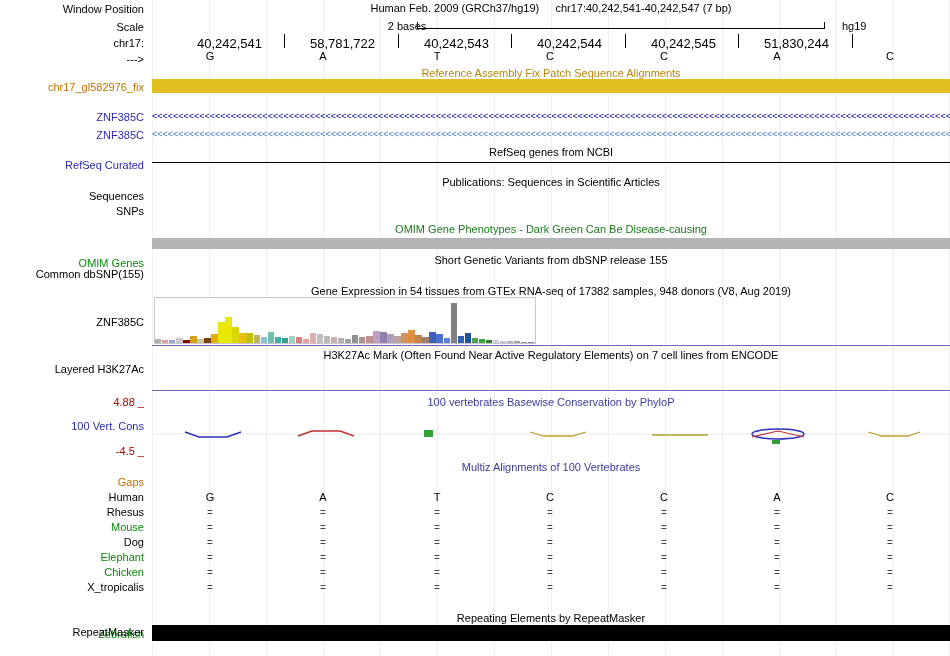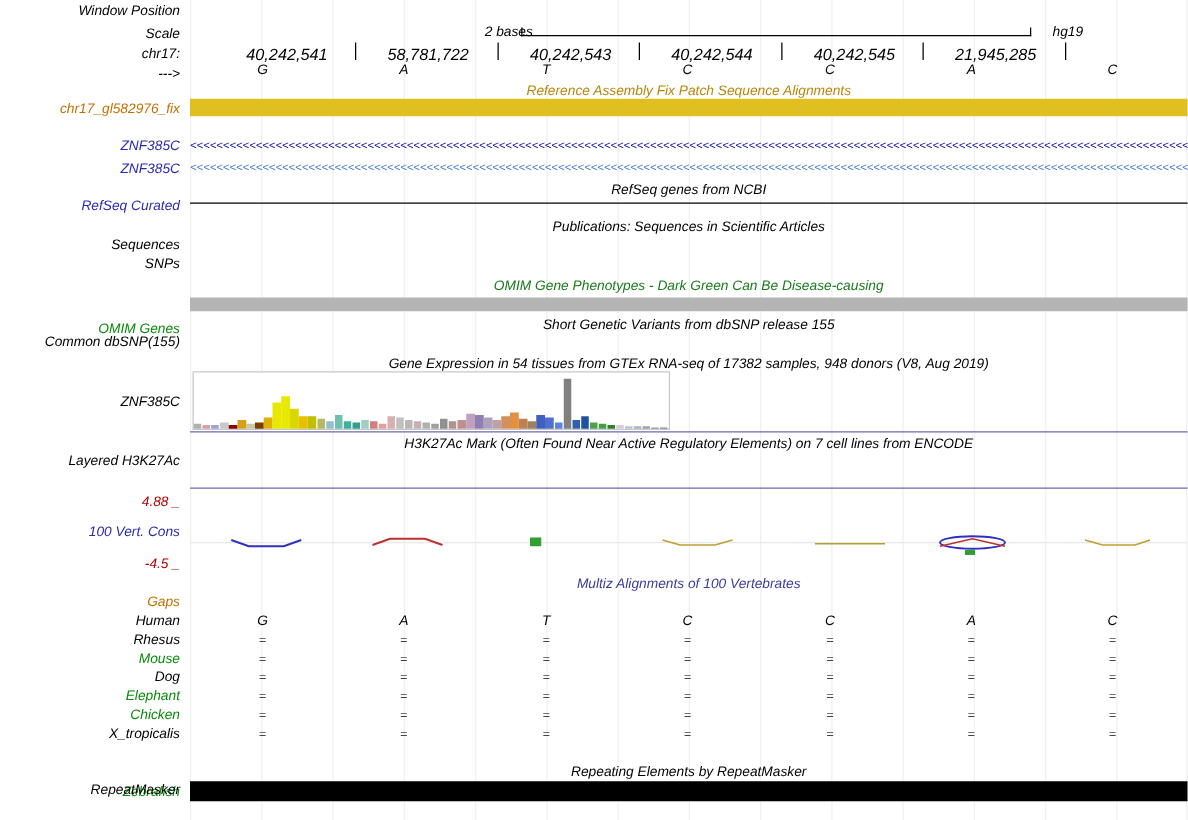--- a/index.html
+++ b/index.html
@@ -5,21 +5,21 @@
   html,body{margin:0;padding:0;}
   body{
     width:950px;height:656px;
     background:#ffffff;
     font-family:"Liberation Sans", sans-serif;
     font-size:11px;
     color:#000;
     position:relative;
     overflow:hidden;
   }
-  .browser{position:absolute;left:0;top:0;width:950px;height:654px;font-style:italic;}
+  .browser{position:absolute;left:0;top:0;width:950px;height:654px;}
 
   
   .labcol{position:absolute;left:0;top:0;width:152px;height:656px;}
   .lab{position:absolute;right:8px;text-align:right;white-space:nowrap;font-size:11px;}
 
   
   .data{position:absolute;left:152px;top:0;width:798px;height:656px;}
 
   .centered{position:absolute;left:0;width:798px;text-align:center;white-space:nowrap;}
 
@@ -123,38 +123,43 @@
     <div class="gridline" style="left:342px;"></div>
     <div class="gridline" style="left:399px;"></div>
     <div class="gridline" style="left:456px;"></div>
     <div class="gridline" style="left:513px;"></div>
     <div class="gridline" style="left:570px;"></div>
     <div class="gridline" style="left:627px;"></div>
     <div class="gridline" style="left:684px;"></div>
     <div class="gridline" style="left:741px;"></div>
     <div class="gridline" style="left:797px;"></div>
 
+    <div class="centered" style="top:2px;">
+      <span>Human Feb. 2009 (GRCh37/hg19)</span>
+      <span style="display:inline-block;width:10px;"></span>
+      <span>chr17:40,242,541-40,242,547 (7 bp)</span>
+    </div>
 
     <div style="position:absolute;left:190px;top:20px;width:130px;text-align:center;">2 bases</div>
     <div class="scalebar" style="left:265px;top:28px;width:408px;"></div>
     <div class="scaletick" style="left:265px;top:22px;"></div>
     <div class="scaletick" style="left:672px;top:22px;"></div>
     <div style="position:absolute;left:690px;top:20px;">hg19</div>
 
     <div class="tickcol" style="left:45px;top:36px;">40,242,541</div>
     <div class="rulerline" style="left:132px;top:34px;width:1px;height:14px;"></div>
     <div class="tickcol" style="left:158px;top:36px;">58,781,722</div>
     <div class="rulerline" style="left:246px;top:34px;width:1px;height:14px;"></div>
     <div class="tickcol" style="left:272px;top:36px;">40,242,543</div>
     <div class="rulerline" style="left:359px;top:34px;width:1px;height:14px;"></div>
     <div class="tickcol" style="left:385px;top:36px;">40,242,544</div>
     <div class="rulerline" style="left:473px;top:34px;width:1px;height:14px;"></div>
     <div class="tickcol" style="left:499px;top:36px;">40,242,545</div>
     <div class="rulerline" style="left:586px;top:34px;width:1px;height:14px;"></div>
-    <div class="tickcol" style="left:612px;top:36px;">21,945,285</div>
+    <div class="tickcol" style="left:612px;top:36px;">51,830,244</div>
     <div class="rulerline" style="left:700px;top:34px;width:1px;height:14px;"></div>
 
     <div class="baselabel" style="left:38px;top:50px;">G</div>
     <div class="baselabel" style="left:151px;top:50px;">A</div>
     <div class="baselabel" style="left:265px;top:50px;">T</div>
     <div class="baselabel" style="left:378px;top:50px;">C</div>
     <div class="baselabel" style="left:492px;top:50px;">C</div>
     <div class="baselabel" style="left:605px;top:50px;">A</div>
     <div class="baselabel" style="left:718px;top:50px;">C</div>
 
@@ -228,20 +233,21 @@
         <div class="gbar" style="left: 344.815px; width: 6.43704px; height: 1.91111px; background: rgb(192, 192, 208);"></div>
         <div class="gbar" style="left: 351.852px; width: 6.43704px; height: 1.91111px; background: rgb(176, 176, 192);"></div>
         <div class="gbar" style="left: 358.889px; width: 6.43704px; height: 1.91111px; background: rgb(160, 160, 176);"></div>
         <div class="gbar" style="left: 365.926px; width: 6.43704px; height: 1px; background: rgb(144, 144, 160);"></div>
         <div class="gbar" style="left: 372.963px; width: 6.43704px; height: 1px; background: rgb(128, 128, 160);"></div>
       </div>
 
     <div class="centered title ttl-black" style="top:349px;">H3K27Ac Mark (Often Found Near Active Regulatory Elements) on 7 cell lines from ENCODE</div>
     <div class="hairblue" style="top:345px;"></div>
 
+    <div class="centered title ttl-blue" style="top:396px;">100 vertebrates Basewise Conservation by PhyloP</div>
     <div class="hairblue" style="top:390px;"></div>
 
     <svg width="798" height="30" style="position:absolute;left:0;top:420px;">
       <line x1="0" y1="14" x2="798" y2="14" stroke="#e8e8e8" stroke-width="1"></line>
       <path d="M33 12 L47 17 L75 17 L89 12" stroke="#3030c0" fill="none" stroke-width="1.5"></path>
       <path d="M146 16 L160 11 L188 11 L202 16" stroke="#c03030" fill="none" stroke-width="1.5"></path>
       <rect x="272" y="10" width="9" height="7" fill="#30a030"></rect>
       <path d="M378 12 L392 16 L420 16 L434 12" stroke="#c0a030" fill="none" stroke-width="1.3"></path>
       <path d="M500 15 L514 15 L540 15 L556 15" stroke="#b0a030" fill="none" stroke-width="1.3"></path>
       <ellipse cx="626" cy="14" rx="26" ry="5" stroke="#3030c0" fill="none" stroke-width="1.5"></ellipse>

